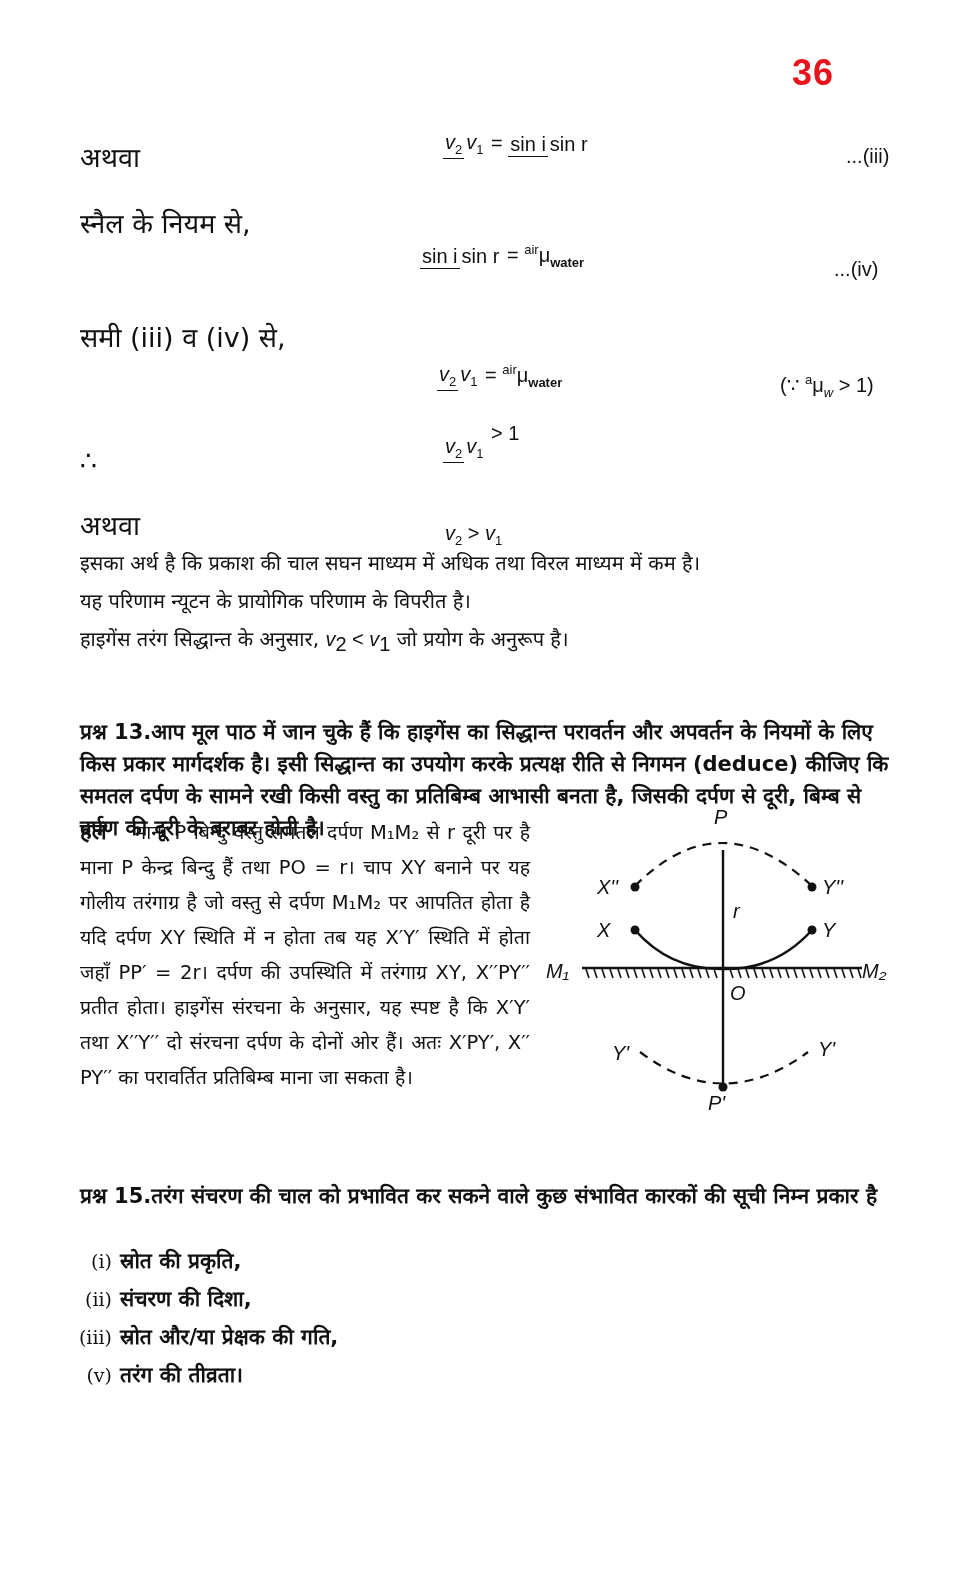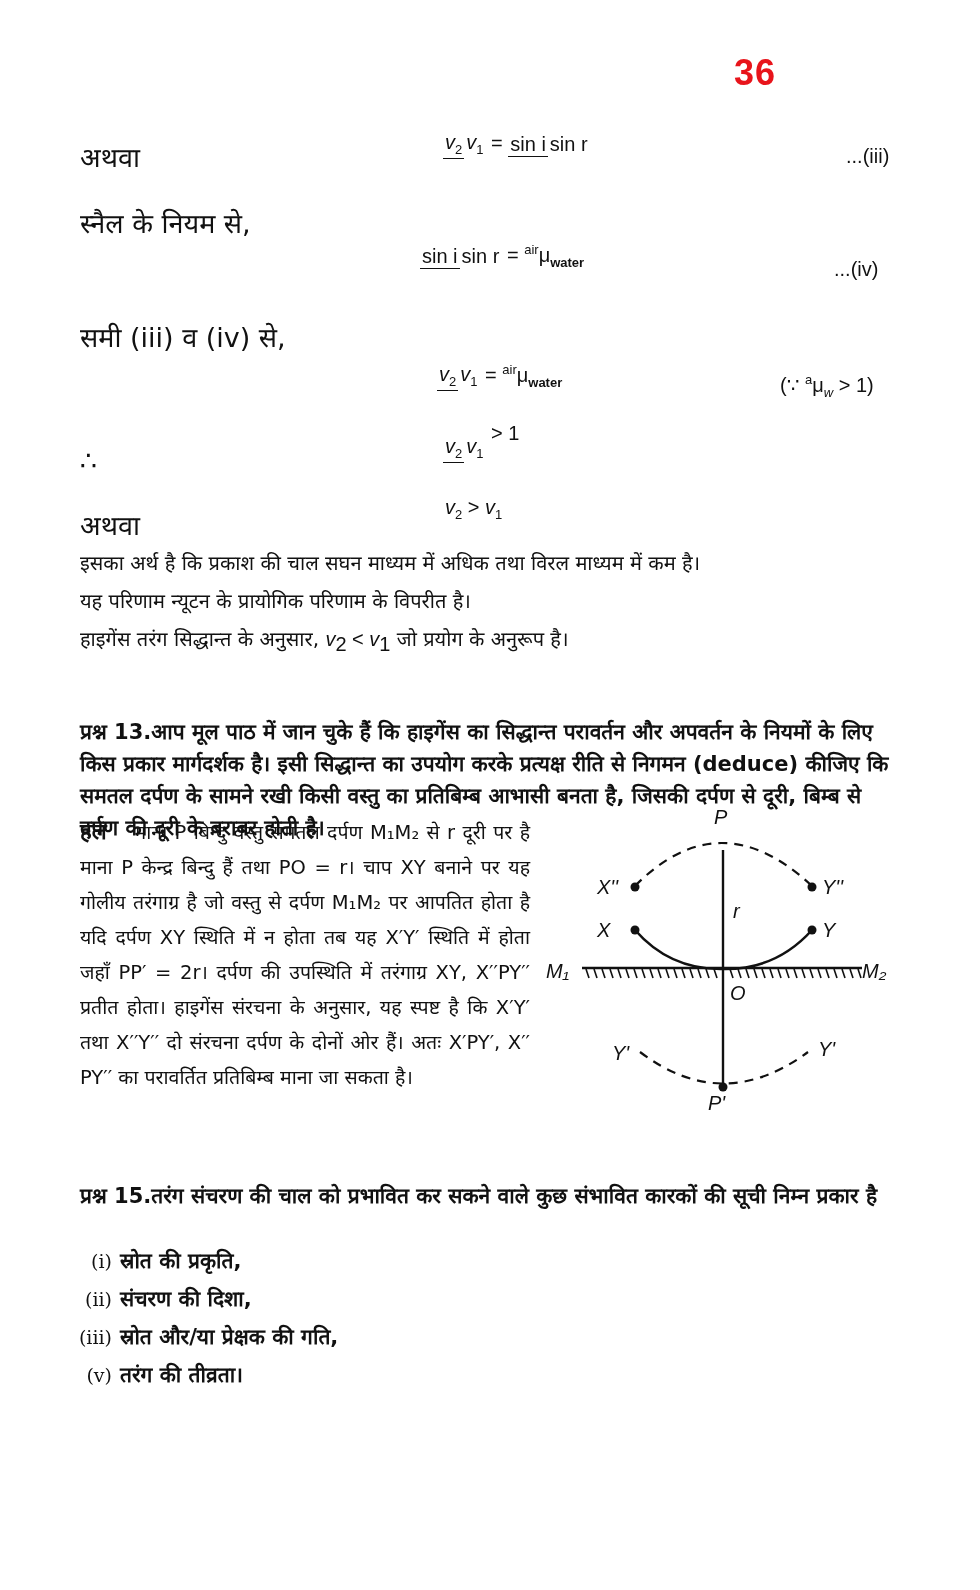--- a/index.html
+++ b/index.html
@@ -2,21 +2,21 @@
 <html><head>
 <meta charset="utf-8">
 <style>
   html, body { margin: 0; padding: 0; background: #ffffff; }
   body {
     width: 980px; height: 1590px; position: relative; overflow: hidden;
     font-family: "DejaVu Sans", sans-serif; color: #111;
   }
   .abs { position: absolute; }
   .page-num {
-    left: 734px; top: 52px; font-family: "Liberation Sans", sans-serif;
+    left: 792px; top: 52px; font-family: "Liberation Sans", sans-serif;
     font-weight: bold; font-size: 36px; color: #e8141b; letter-spacing: 1px;
   }
   .txt { font-size: 27px; line-height: 1.2; white-space: nowrap; text-align: right; }
   .math { font-family: "Liberation Sans", sans-serif; font-size: 20px; }
   .it { font-style: italic; }
   .frac { display: inline-flex; flex-direction: row; align-items: center; vertical-align: middle; }
   .frac .num { border-bottom: 1.6px solid #111; padding: 0 2px; line-height: 1.2; }
   .frac .den { line-height: 1.25; padding: 0 2px; }
   sub, sup { font-size: 13px; }
   .eqno { font-family: "Liberation Sans", sans-serif; font-size: 20px; }
@@ -78,21 +78,21 @@
 <div class="abs txt" style="left:80px;top:445px;">∴</div>
 <div class="abs math" style="left:443px;top:434px;">
   <span class="frac">
     <span class="num"><span class="it">v</span><sub>2</sub></span>
     <span class="den"><span class="it">v</span><sub>1</sub></span>
   </span>
   <span style="vertical-align:top;position:relative;top:-12px;">&gt; 1</span>
 </div>
 
 <div class="abs txt" style="left:80px;top:510px;">अथवा</div>
-<div class="abs math" style="left:445px;top:496px;">
+<div class="abs math" style="left:445px;top:522px;">
   <span class="it">v</span><sub>2</sub><span> &gt; </span><span class="it">v</span><sub>1</sub>
 </div>
 
 <div class="abs para" style="top:544px;">
   <div>इसका अर्थ है कि प्रकाश की चाल सघन माध्यम में अधिक तथा विरल माध्यम में कम है।</div>
   <div>यह परिणाम न्यूटन के प्रायोगिक परिणाम के विपरीत है।</div>
   <div>
     <span>हाइगेंस तरंग सिद्धान्त के अनुसार, </span><span class="math it">v</span><sub class="math">2</sub><span class="math"> &lt; </span><span class="math it">v</span><sub class="math">1</sub><span> जो प्रयोग के अनुरूप है।</span>
   </div>
 </div>

